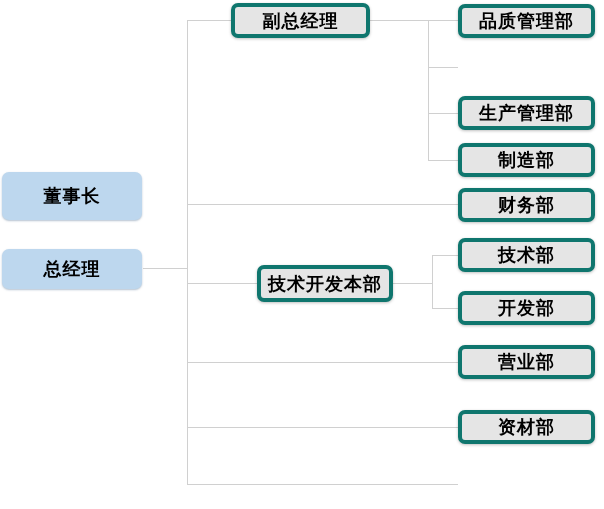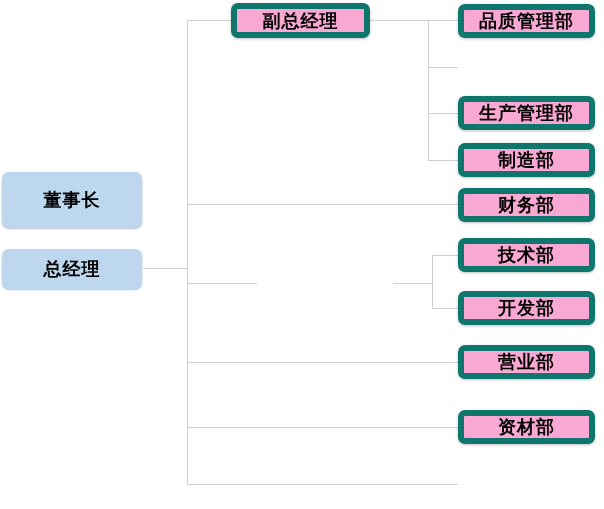--- a/index.html
+++ b/index.html
@@ -22,23 +22,23 @@
     border-radius: 7px;
     letter-spacing: 1px;
     box-sizing: border-box;
     white-space: nowrap;
   }
   .node.exec {
     background: #BDD7EE;
     box-shadow: 0 1px 2px rgba(90,120,150,0.45);
   }
   .node.dept {
-    background: #f9a8d4;
+    background: #e5e5e5;
     box-shadow: 0 1px 3px rgba(0,0,0,0.25);
-    border: 6px solid #0f766e;
+    border: 4px solid #0f766e;
   }
   .line {
     position: absolute;
     background: #D0D0D0;
   }
   .line.h { height: 1px; }
   .line.v { width: 1px; }
 </style>
 </head>
 <body>
@@ -56,24 +56,25 @@
   <div class="line h" style="left:143px; top:268px; width:44px;"></div>
   <div class="line h" style="left:187px; top:283px; width:70px;"></div>
   <div class="line h" style="left:393px; top:283px; width:39px;"></div>
   <div class="line v" style="left:432px; top:255px; height:53px;"></div>
   <div class="line h" style="left:432px; top:255px; width:26px;"></div>
   <div class="line h" style="left:432px; top:308px; width:26px;"></div>
   <div class="line h" style="left:187px; top:362px; width:271px;"></div>
   <div class="line h" style="left:187px; top:427px; width:271px;"></div>
   <div class="line h" style="left:187px; top:484px; width:271px;"></div>
 
-  <div class="node exec" style="left:2px; top:172px; width:140px; height:56px;">董事长</div>
+  <div class="node exec" style="left:2px; top:172px; width:140px; height:48px;">董事长</div>
   <div class="node exec" style="left:2px; top:249px; width:140px; height:40px;">总经理</div>
 
   <div class="node dept" style="left:231px; top:3px; width:139px; height:35px;">副总经理</div>
+  <div class="node dept" style="left:257px; top:265px; width:136px; height:37px;">技术开发本部</div>
 
   <div class="node dept" style="left:458px; top:4px; width:137px; height:34px;text-align:center;">品质管理部</div>
   <div class="node dept" style="left:458px; top:96px; width:137px; height:34px;">生产管理部</div>
   <div class="node dept" style="left:458px; top:143px; width:137px; height:34px;">制造部</div>
   <div class="node dept" style="left:458px; top:188px; width:137px; height:34px;">财务部</div>
   <div class="node dept" style="left:458px; top:238px; width:137px; height:34px;">技术部</div>
   <div class="node dept" style="left:458px; top:291px; width:137px; height:34px;text-align:center;">开发部</div>
   <div class="node dept" style="left:458px; top:345px; width:137px; height:34px;">营业部</div>
   <div class="node dept" style="left:458px; top:410px; width:137px; height:34px;">资材部</div>
 

